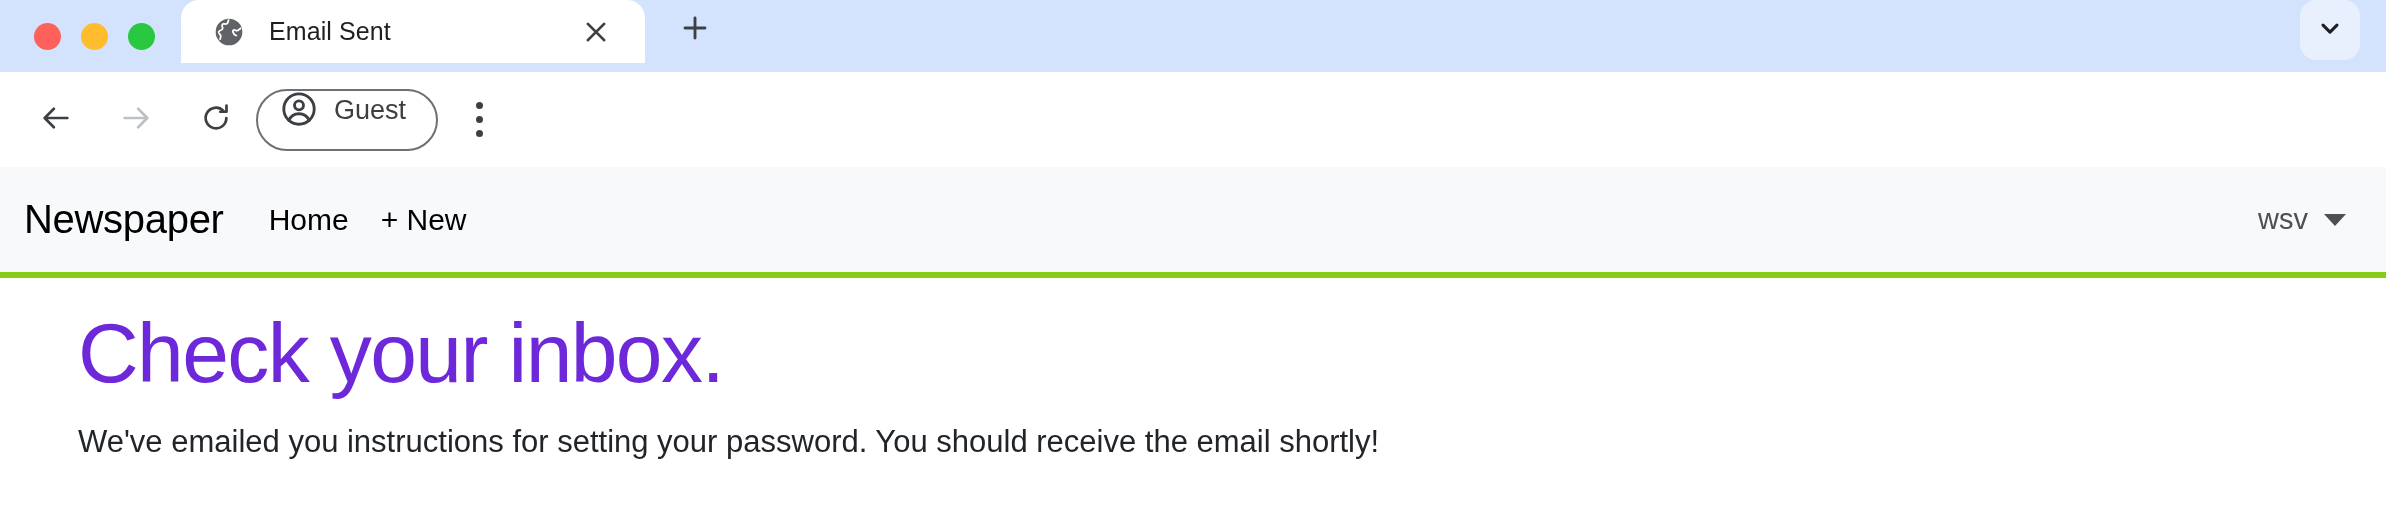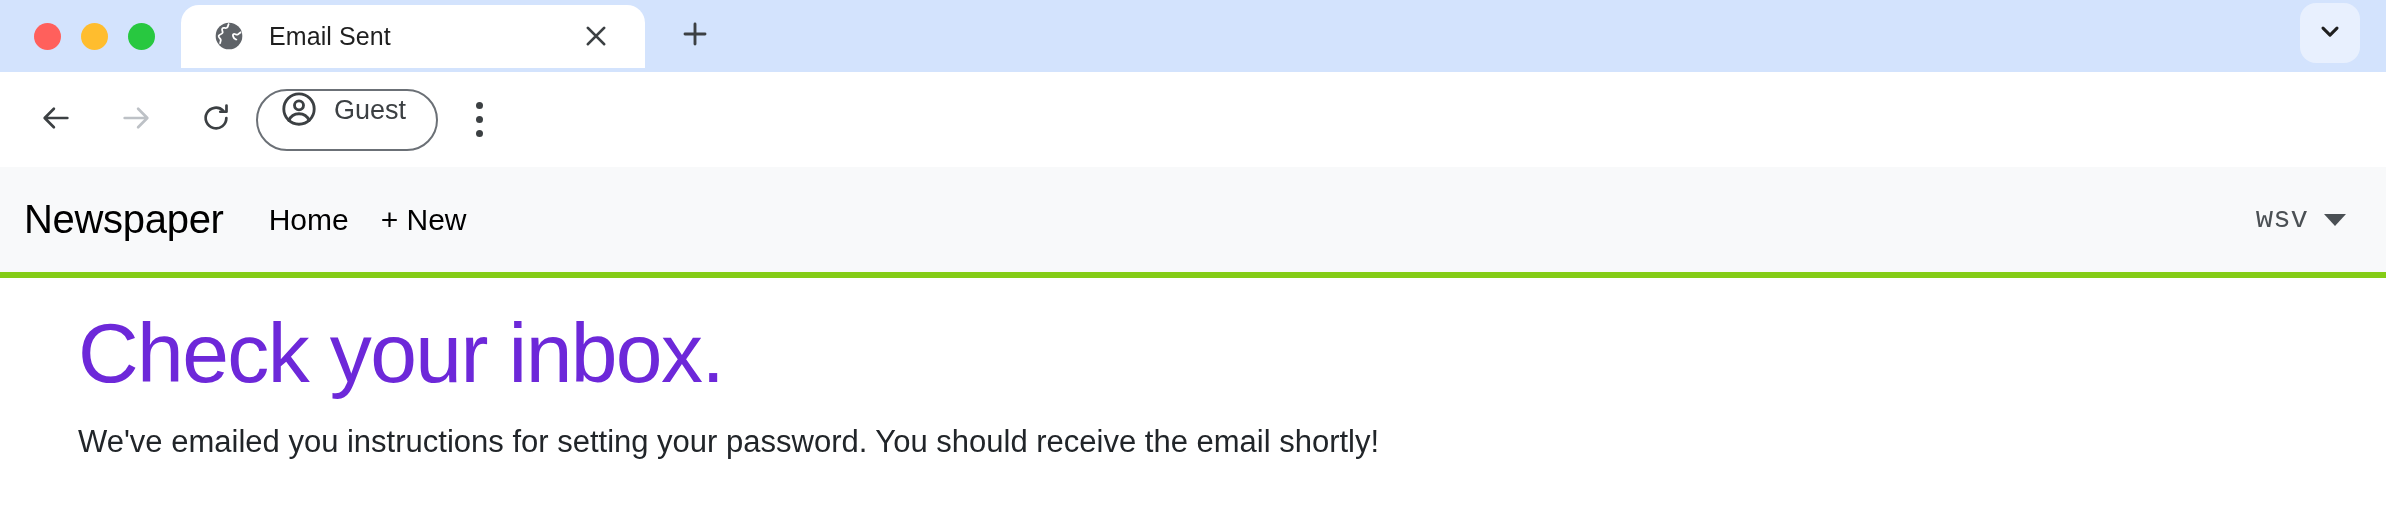--- a/index.html
+++ b/index.html
@@ -22,21 +22,21 @@
     position: relative;
     display: flex;
     flex-direction: column;
   }
 
   
   .tabstrip {
     height: 72px;
     background: #d3e3fd;
     display: flex;
-    align-items: center;
+    align-items: flex-start;
     position: relative;
     flex: 0 0 auto;
   }
 
   .traffic-lights {
     display: flex;
     align-items: center;
     gap: 20px;
     padding: 0 26px 0 34px;
     height: 72px;
@@ -233,21 +233,20 @@
     font-size: 30px;
     color: #000000;
     white-space: nowrap;
   }
   .navbar-spacer { flex: 1 1 auto; }
   .nav-user {
     display: flex;
     align-items: center;
     gap: 16px;
     padding-right: 6px;
-    font-family: Liberation Mono, monospace;
   }
   .nav-user-name {
     font-size: 29px;
     color: #4b5054;
     white-space: nowrap;
   }
   .caret {
     width: 0;
     height: 0;
     border-left: 11px solid transparent;

